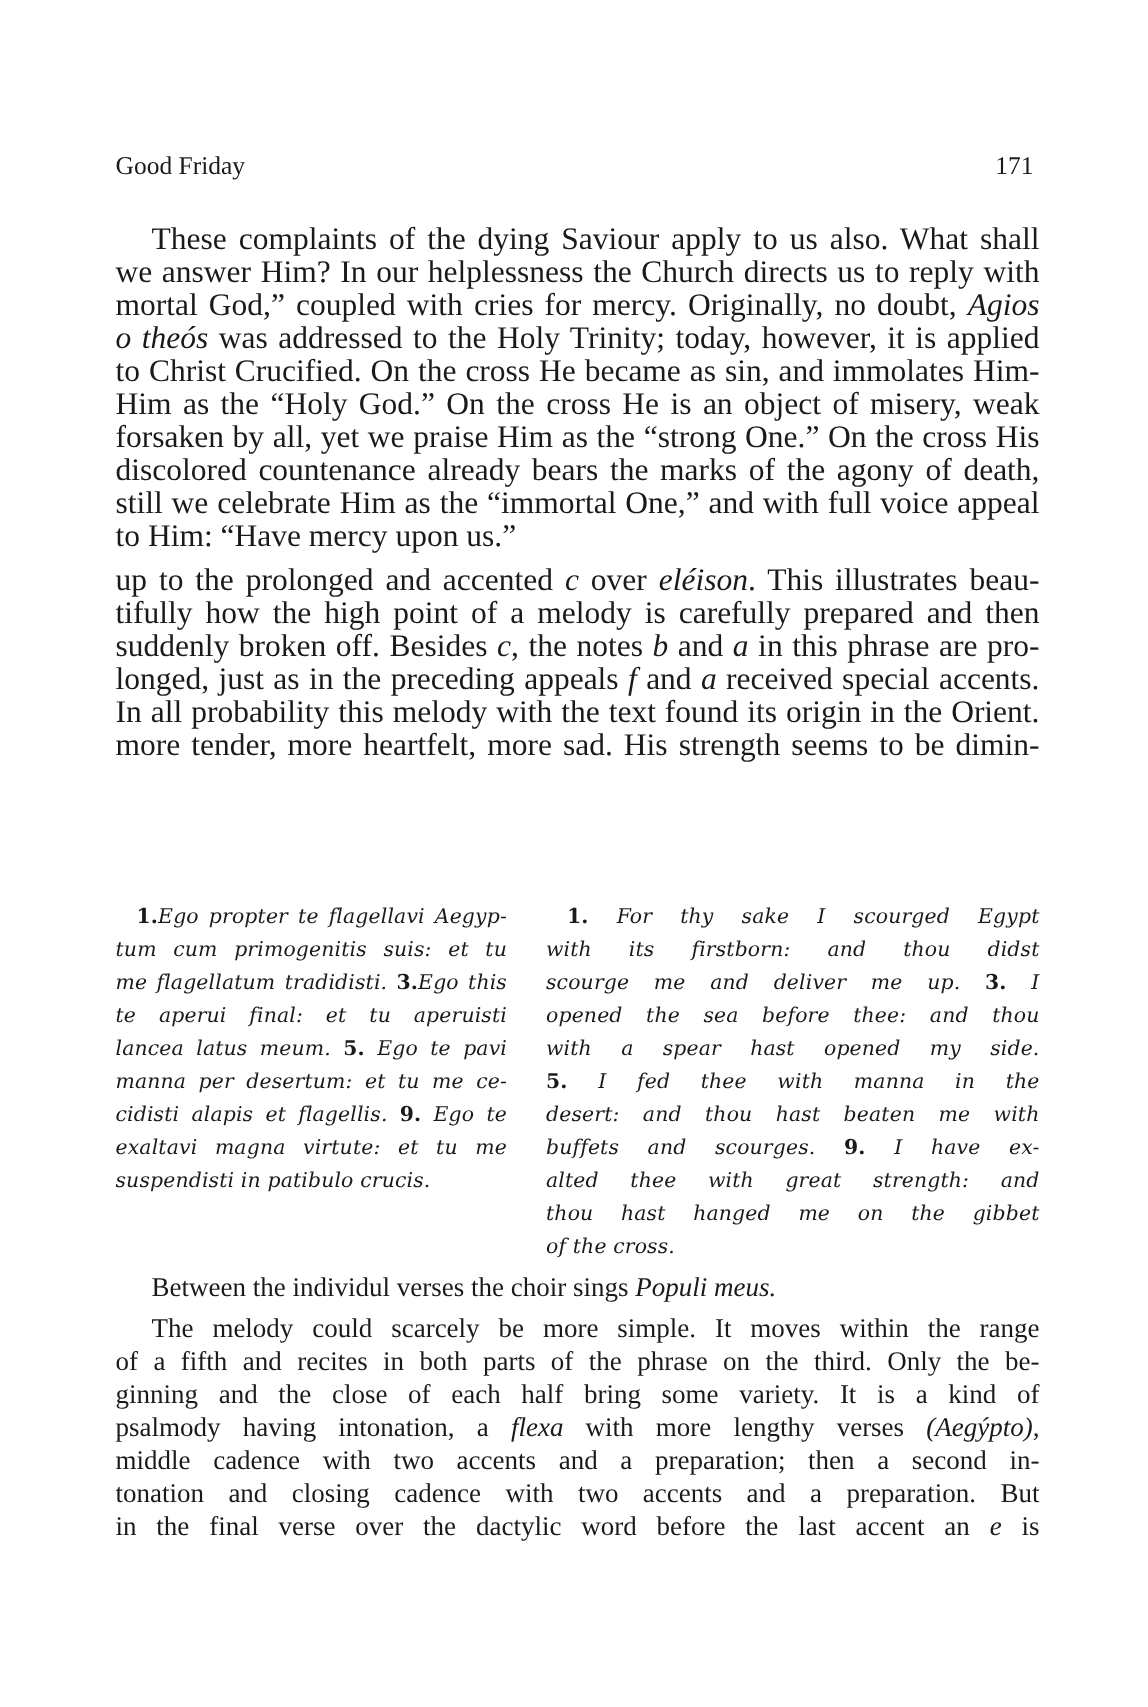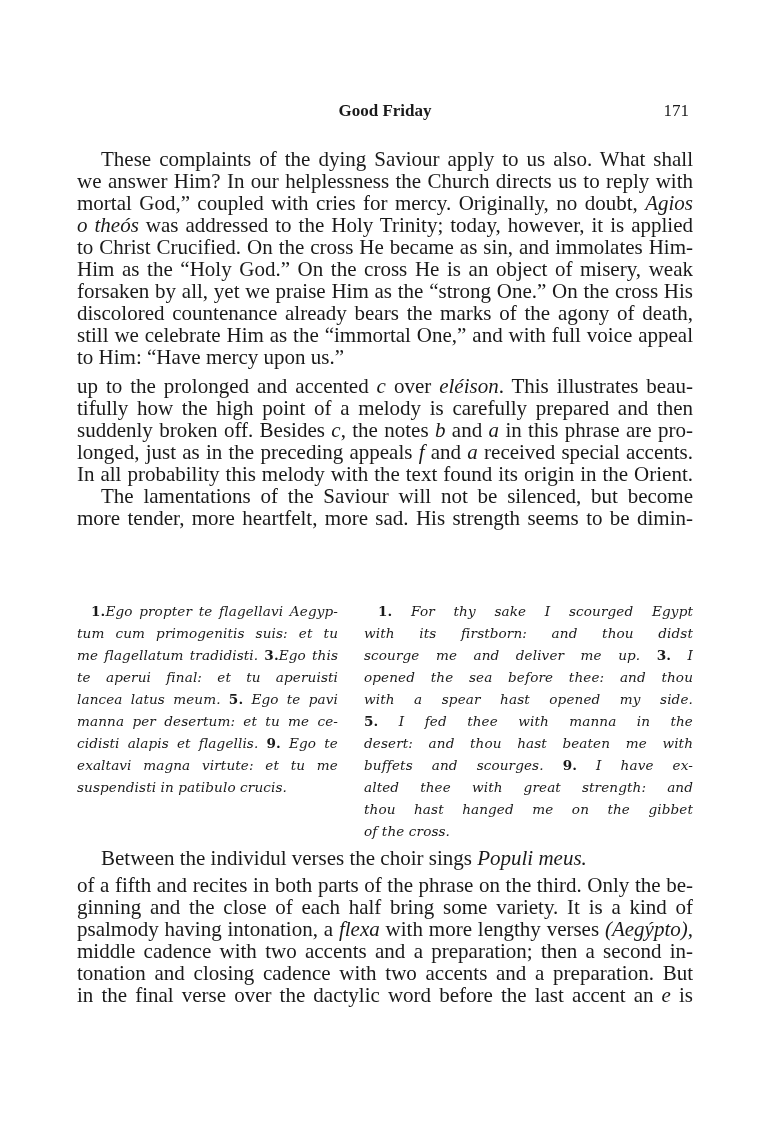--- a/index.html
+++ b/index.html
@@ -27,22 +27,21 @@
       left: 0;
       width: 616px;
       height: 24px;
       font-size: 17px;
       line-height: 24px;
     }
     .running-title {
       position: absolute;
       left: 0;
       width: 616px;
-      text-align: center;
-      font-weight: bold;
+      text-align: left;
     }
     .page-number {
       position: absolute;
       right: 4px;
       top: 0;
     }
     .body-text {
       position: absolute;
       top: 148px;
       left: 0;
@@ -82,21 +81,21 @@
     .col.left { left: 0; width: 261px; }
     .col.right { left: 287px; width: 329px; }
     .col .line { height: 22px; }
     .num { font-style: normal; font-weight: bold; }
     em { font-style: italic; }
     .lower-text {
       position: absolute;
       top: 847px;
       left: 0;
       width: 616px;
-      font-size: 21px;
+      font-size: 18px;
       line-height: 22px;
     }
   </style>
 </head>
 <body>
 
 <div class="page">
 
   <div class="running-head">
     <span class="running-title">Good Friday</span>
@@ -120,21 +119,20 @@
 
     <div class="para-block" style="margin-top:7px;">
       <span class="line"><span>up to the prolonged and accented </span><em>c</em><span> over </span><em>eléison</em><span>. This illustrates beau-</span></span>
       <span class="line">tifully how the high point of a melody is carefully prepared and then</span>
       <span class="line"><span>suddenly broken off. Besides </span><em>c</em><span>, the notes </span><em>b</em><span> and </span><em>a</em><span> in this phrase are pro-</span></span>
       <span class="line"><span>longed, just as in the preceding appeals </span><em>f</em><span> and </span><em>a</em><span> received special accents.</span></span>
       <span class="line">In all probability this melody with the text found its origin in the Orient.</span>
     </div>
 
     <div class="para-block">
-      <span class="line indent">The lamentations of the Saviour will not be silenced, but become</span>
       <span class="line">more tender, more heartfelt, more sad. His strength seems to be dimin-</span>
     </div>
   </div>
 
   <div class="verses">
     <div class="col left" id="latin-col">
         <span class="line" style="padding-left: 14px;"><span class="num">1.</span><span>Ego propter te flagellavi Aegyp-</span></span>
         <span class="line"><span>tum cum primogenitis suis: et tu</span></span>
         <span class="line"><span>me flagellatum tradidisti. </span><span class="num">3.</span><span>Ego this</span></span>
         <span class="line"><span>te aperui final: et tu aperuisti</span></span>
@@ -155,20 +153,21 @@
         <span class="line"><span>buffets and scourges. </span><span class="num">9.</span><span> I have ex-</span></span>
         <span class="line"><span>alted thee with great strength: and</span></span>
         <span class="line"><span>thou hast hanged me on the gibbet</span></span>
         <span class="line last"><span>of the cross.</span></span>
       </div>
   </div>
 
   <div class="lower-text">
     <span class="line last indent"><span>Between the individul verses the choir sings </span><em>Populi meus.</em></span>
     <div style="height:5px;"></div>
+    <span class="line indent">The melody could scarcely be more simple. It moves within the range</span>
     <span class="line">of a fifth and recites in both parts of the phrase on the third. Only the be-</span>
     <span class="line">ginning and the close of each half bring some variety. It is a kind of</span>
     <span class="line"><span>psalmody having intonation, a </span><em>flexa</em><span> with more lengthy verses </span><em>(Aegýpto),</em></span>
     <span class="line">middle cadence with two accents and a preparation; then a second in-</span>
     <span class="line">tonation and closing cadence with two accents and a preparation. But</span>
     <span class="line"><span>in the final verse over the dactylic word before the last accent an </span><em>e</em><span> is</span></span>
   </div>
 
 </div>
 

